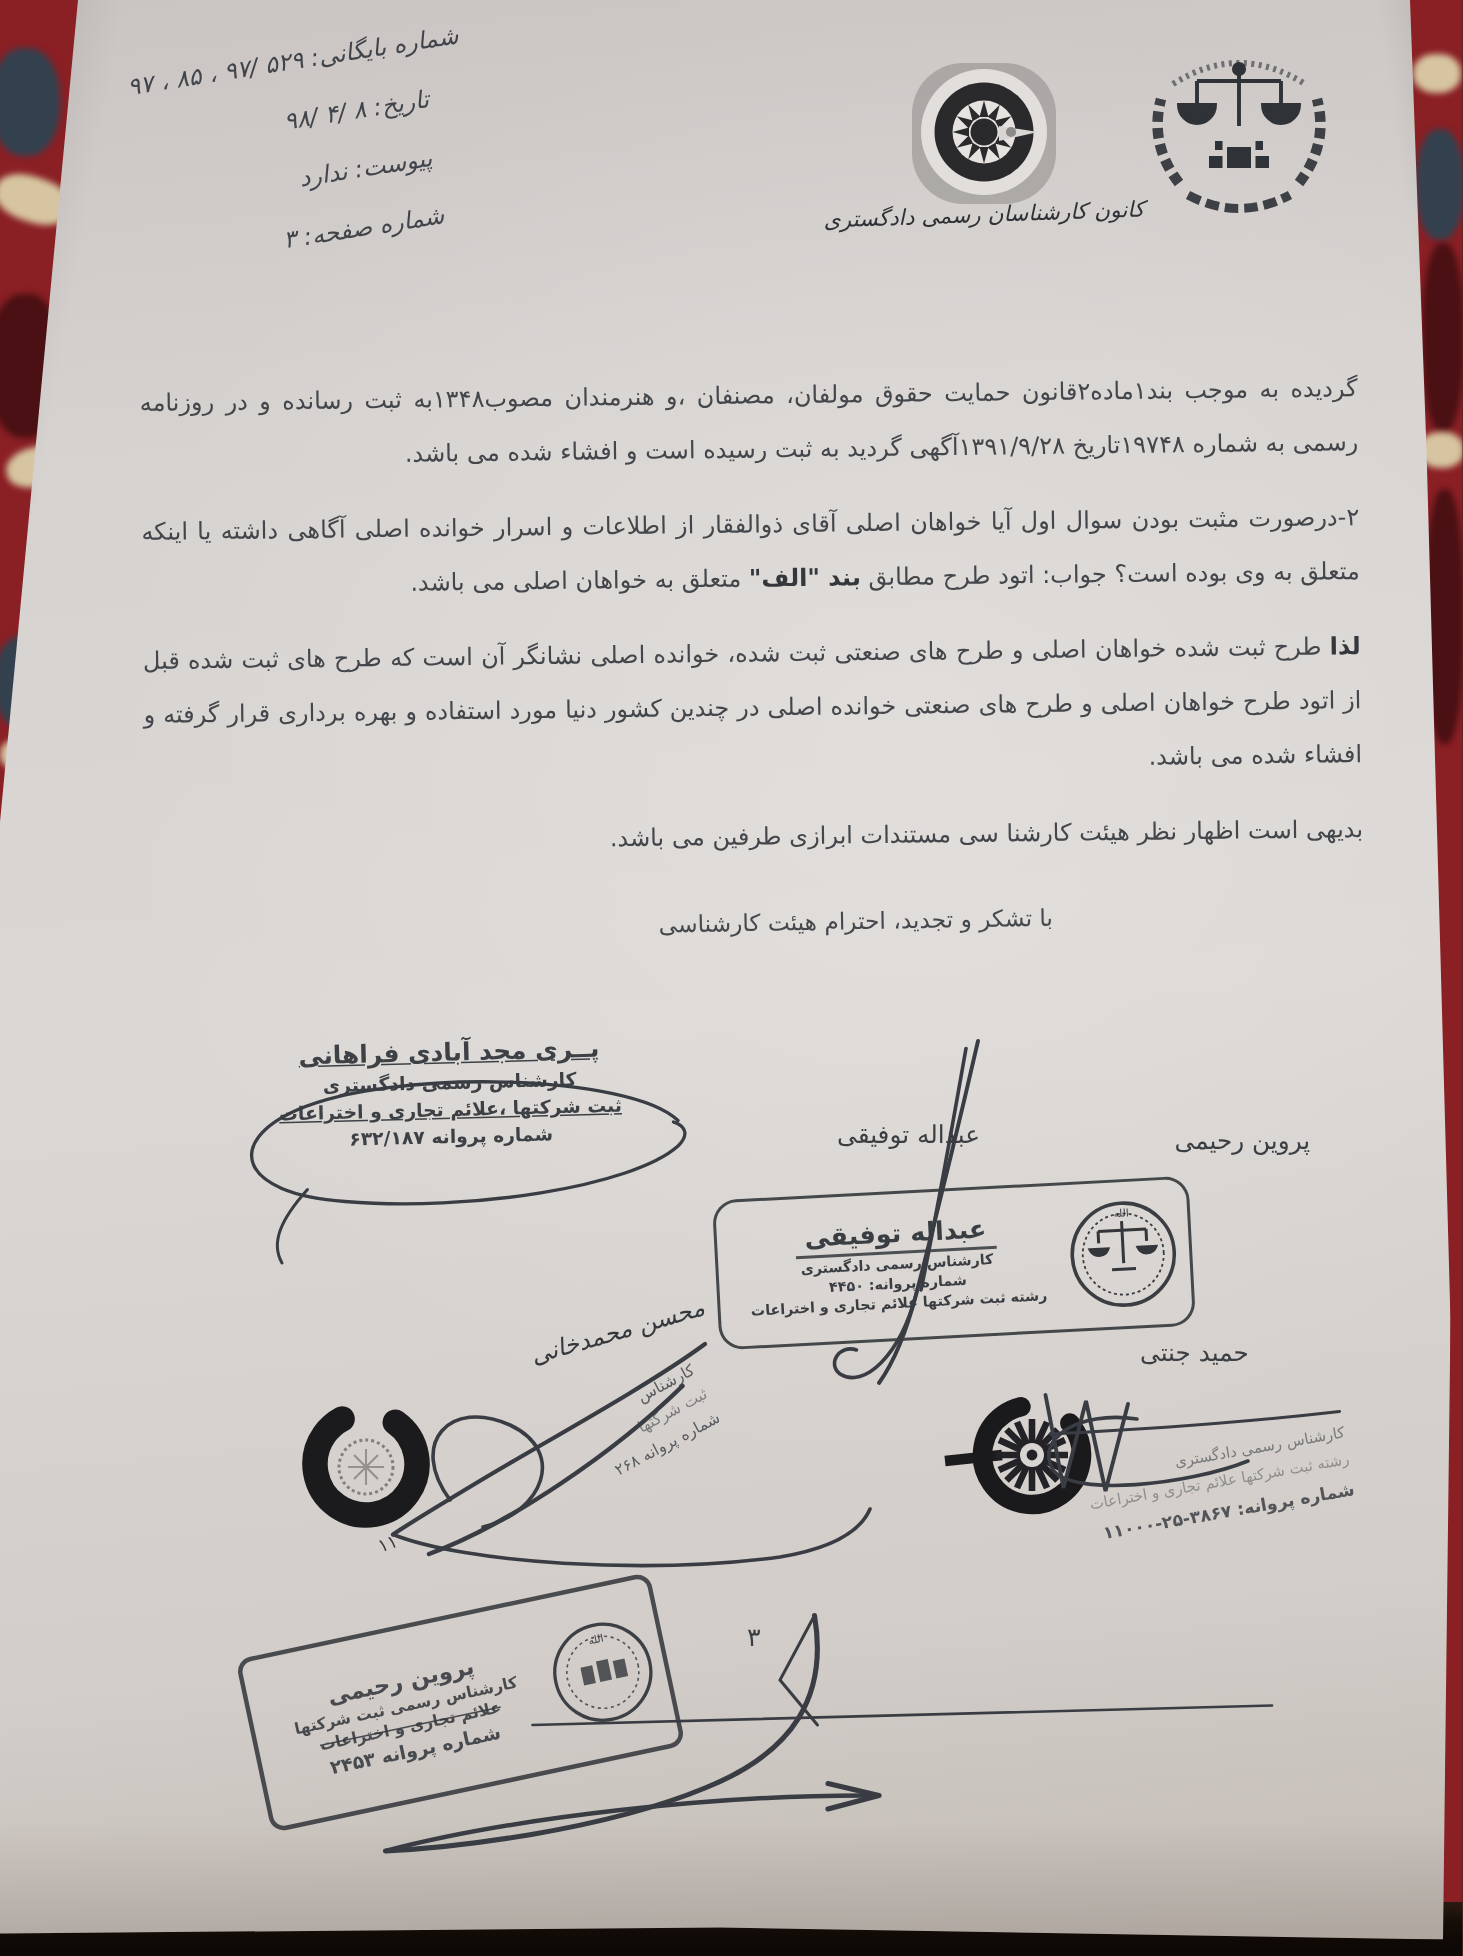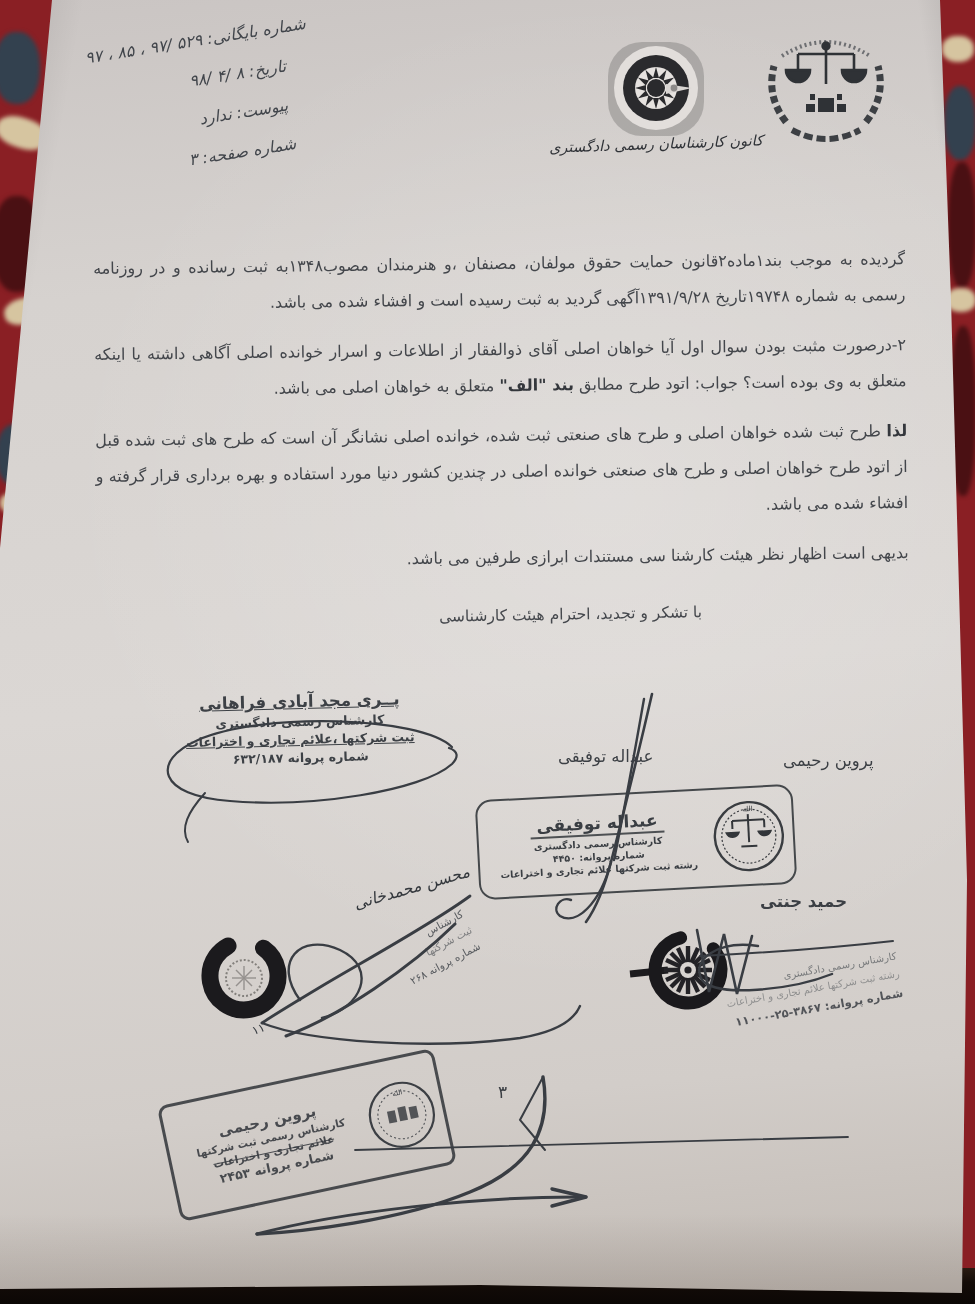--- a/index.html
+++ b/index.html
@@ -42,21 +42,21 @@
   .bold{font-weight:bold;color:#34373c;}
   #closing-line{left:372px;top:606px;width:330px;font-size:15.5px;color:#45484d;transform:rotate(-1deg);}
   
   #farahani-stamp{left:150px;top:692px;width:300px;text-align:center;transform:rotate(-1.5deg);color:#3d4146;}
   #farahani-stamp .st-name{font-size:16.5px;font-weight:bold;text-decoration:underline;letter-spacing:1px;}
   #farahani-stamp .st-line{font-size:12.5px;font-weight:bold;margin-top:3px;letter-spacing:.5px;}
   #farahani-stamp .st-line.u{text-decoration:underline;}
   .typed-name{font-size:16.5px;color:#3b3f44;white-space:nowrap;}
   #tofighi-typed{left:558px;top:747px;}
   #rahimi-typed{left:783px;top:751px;}
-  #janati-typed{left:760px;top:892px;font-weight:bold;}
+  #janati-typed{left:760px;top:892px;}
   
   #tofighi-stamp{left:477px;top:792px;width:318px;height:100px;transform:rotate(-3deg);
      border:2.5px solid rgba(52,56,60,.9);border-radius:16px;display:flex;flex-direction:row-reverse;
      align-items:center;padding:2px 6px;box-sizing:border-box;background:rgba(255,255,255,.04);}
   #tofighi-stamp .st-text{flex:1;direction:rtl;text-align:center;color:#3a3e43;}
   #tofighi-stamp .st-name{font-size:17px;font-weight:bold;border-bottom:2px solid rgba(52,56,60,.85);display:inline-block;padding:0 6px 1px;}
   #tofighi-stamp .st-line{font-size:9.5px;font-weight:bold;margin-top:2px;letter-spacing:.4px;}
   .stamp-emblem{width:76px;height:76px;flex:0 0 auto;}
   
   #khani-name{left:352px;top:878px;transform:rotate(-16deg);font-size:16px;font-style:italic;

